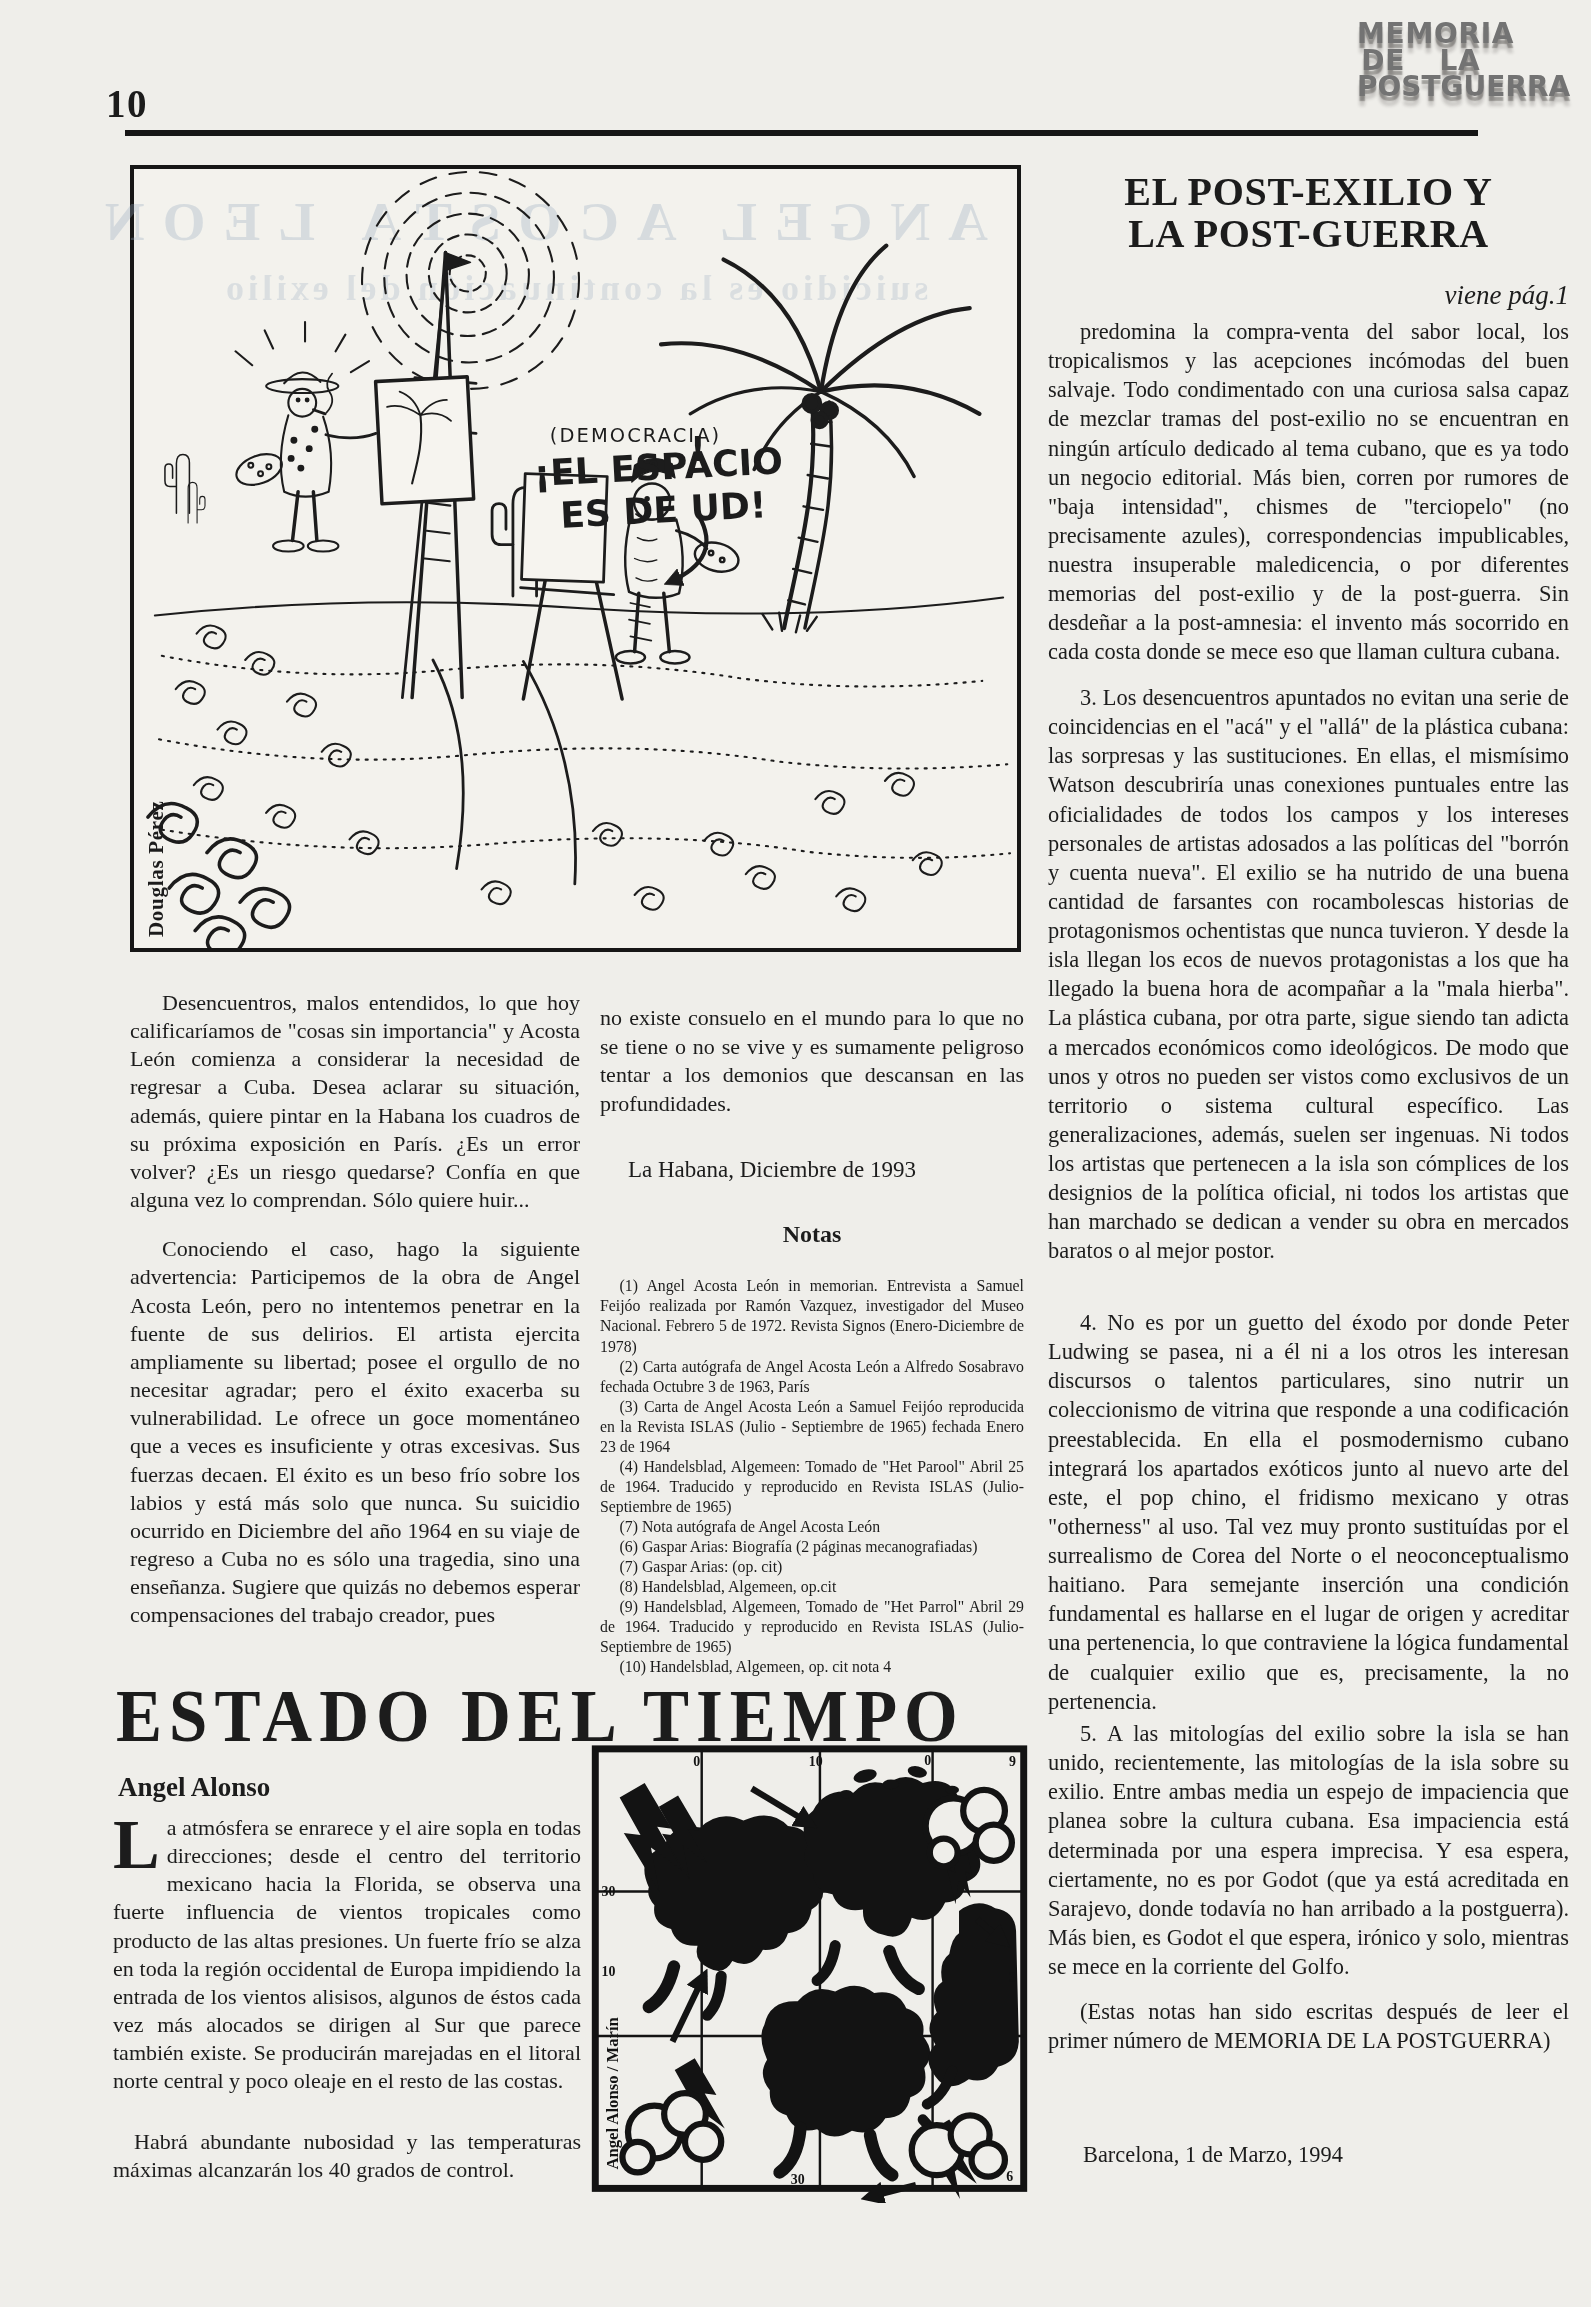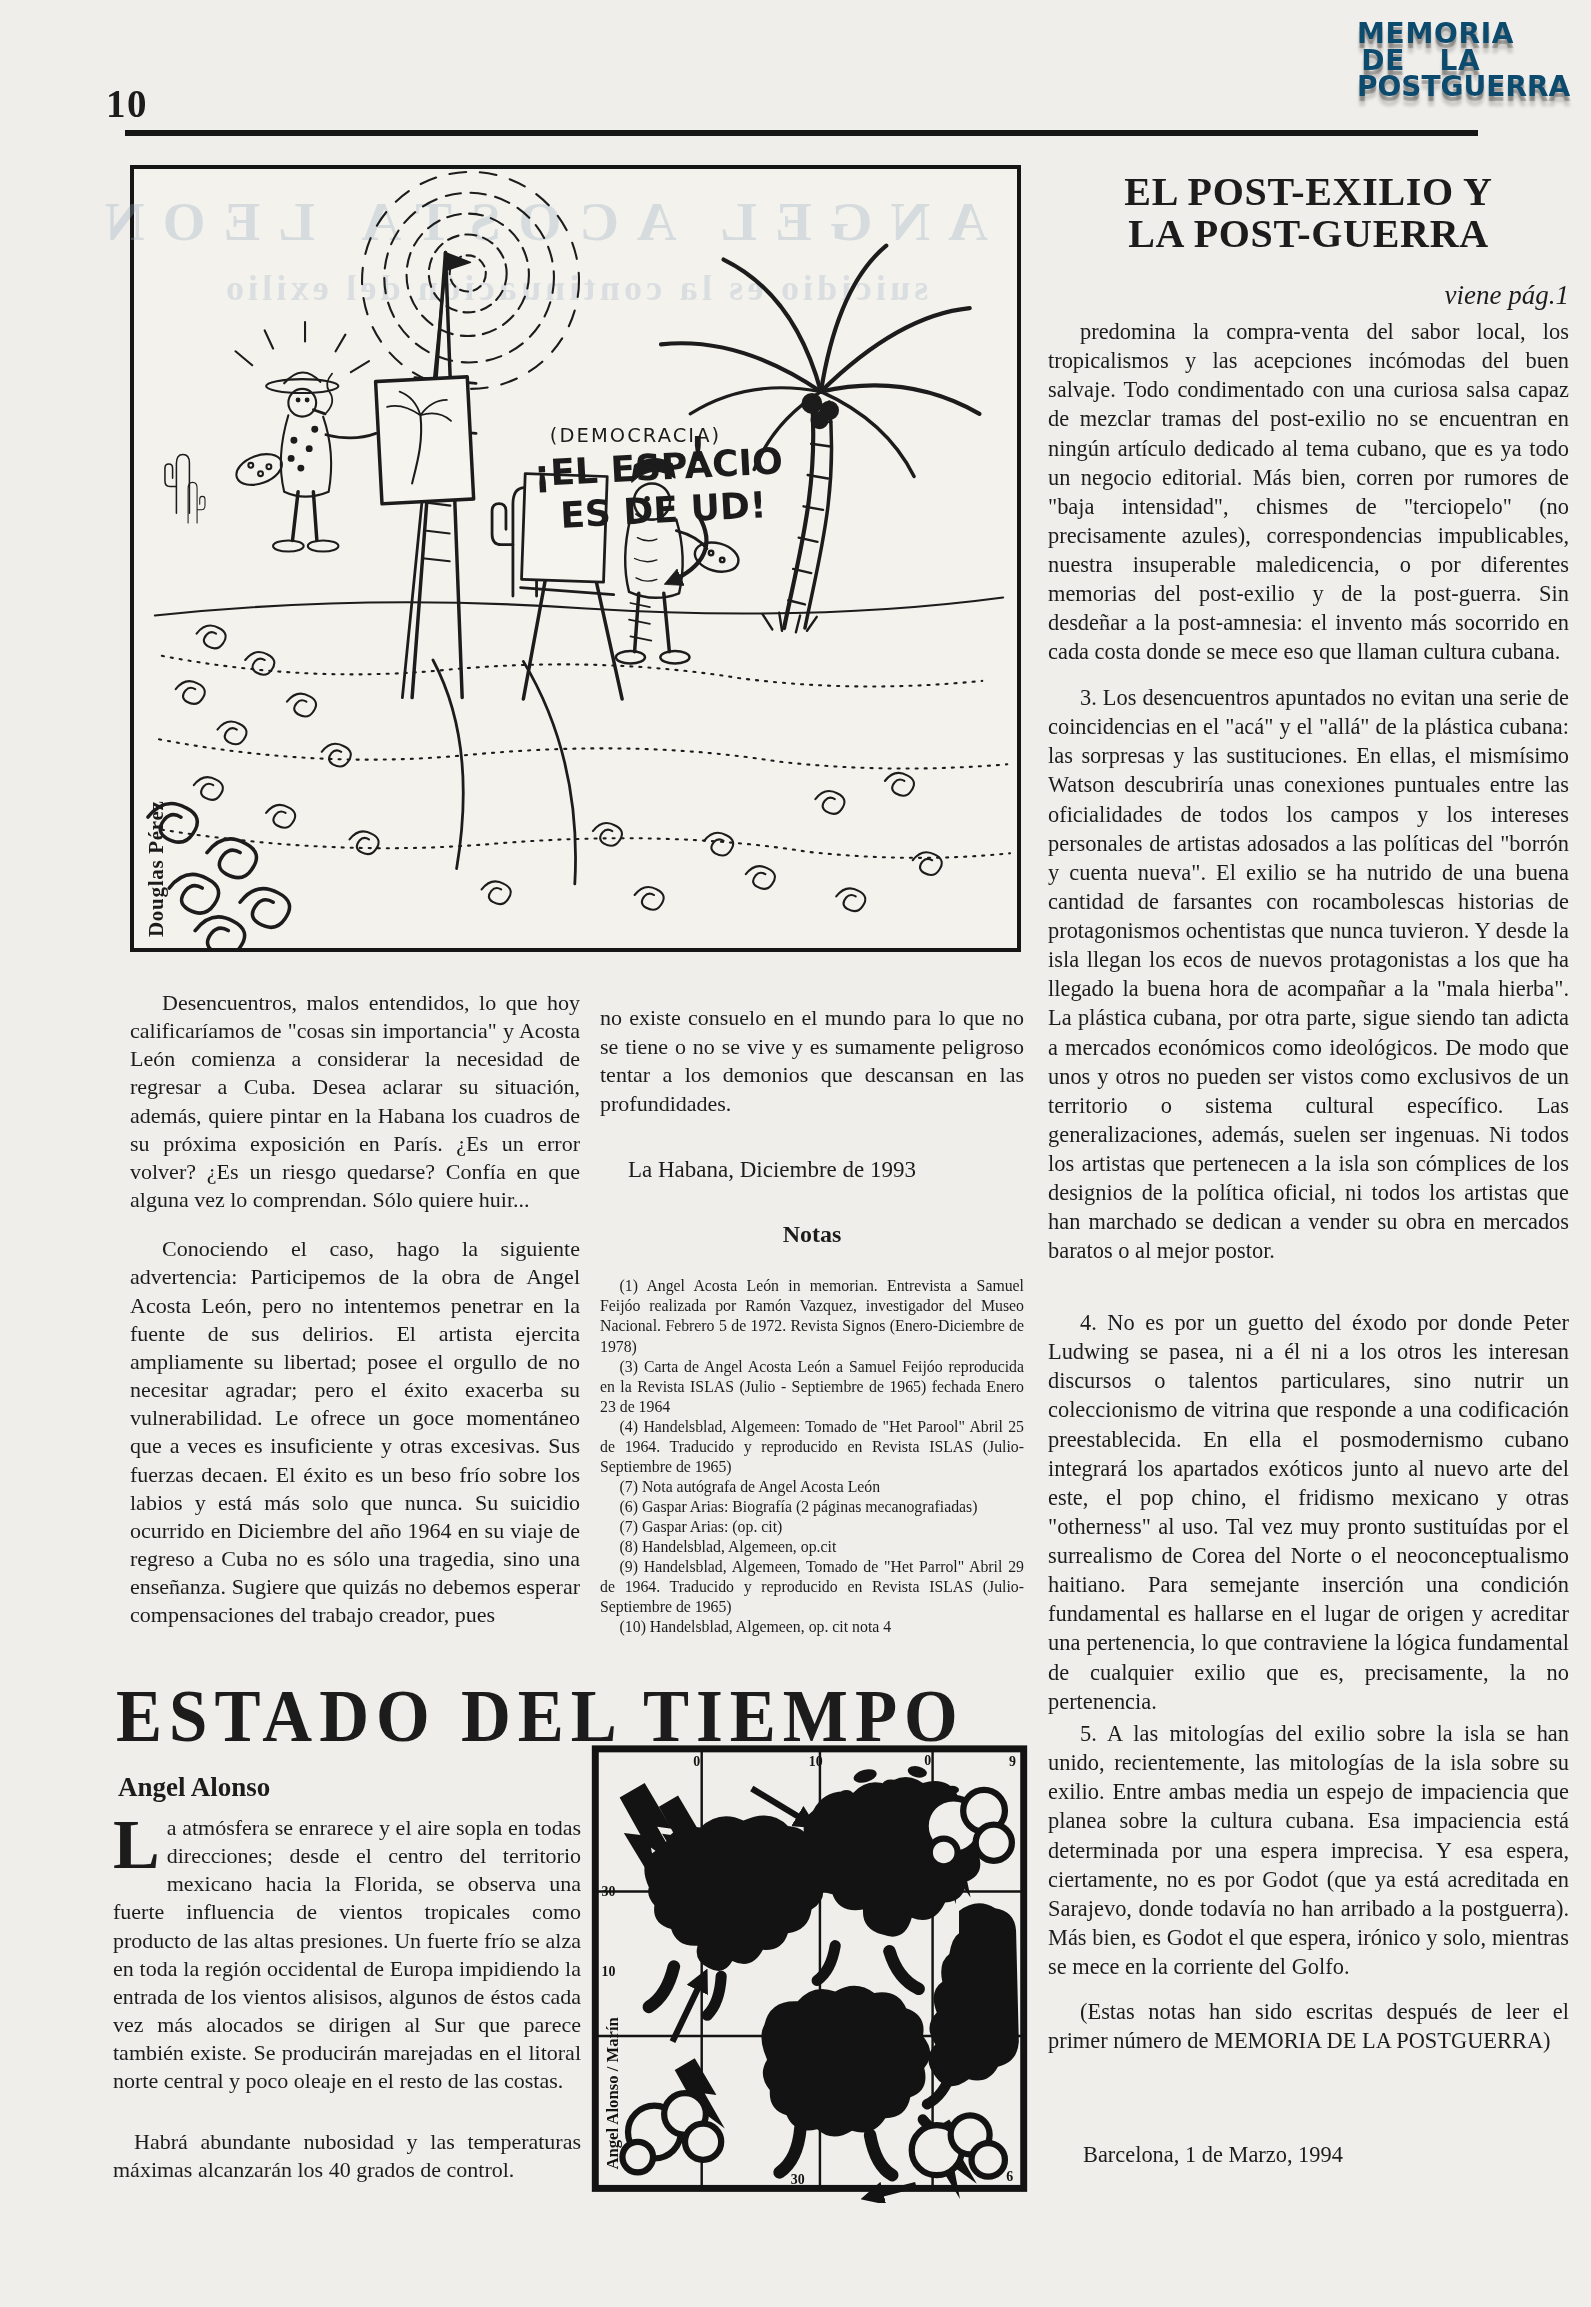--- a/index.html
+++ b/index.html
@@ -2,21 +2,21 @@
 <html style="font-size:11.2px"><head>
 <meta charset="utf-8">
 <style>
   html,body{margin:0;padding:0;background:#4a4a4a;}
   .page{position:relative;width:1592px;height:2307px;background:#efeeea;
         font-family:"Liberation Serif",serif;color:#1c1c1c;overflow:hidden;}
   .abs{position:absolute;}
   .pagenum{left:106px;top:81px;font-size:39px;font-weight:bold;letter-spacing:1.4px;}
   .toprule{left:125px;top:130px;width:1353px;height:6.3px;background:#161616;}
   .logo{left:1357px;top:21px;width:151px;font-family:"DejaVu Sans",sans-serif;
-        font-weight:900;font-size:28px;line-height:.95;letter-spacing:0.7px;color:#0c4a6e;
+        font-weight:900;font-size:28px;line-height:.95;letter-spacing:0.7px;color:#737373;
         text-shadow:0 4.9px 1.4px rgba(23,19,16,.35),0 9.8px 3.5px rgba(23,19,16,.18);}
   .logo div{white-space:nowrap;}
   .logo .l2{padding-left:4.2px;word-spacing:24px;}
   .logo .l3{font-size:28px;letter-spacing:0;}
 
   
   .cartoon{left:130px;top:165px;width:891px;height:787px;border:4.2px solid #161616;
            background:#f3f2ed;box-sizing:border-box;}
   .cartoon svg{position:absolute;left:0;top:0;width:100%;height:100%;}
   .ghost{position:absolute;transform:scaleX(-1);color:#94a9bf;font-weight:bold;white-space:nowrap;}
@@ -244,20 +244,21 @@
     <div class="bp">Desencuentros, malos entendidos, lo que hoy calificaríamos de "cosas sin importancia" y Acosta León comienza a considerar la necesidad de regresar a Cuba. Desea aclarar su situación, además, quiere pintar en la Habana los cuadros de su próxima exposición en París. ¿Es un error volver? ¿Es un riesgo quedarse? Confía en que alguna vez lo comprendan. Sólo quiere huir...</div>
     <div class="bp" style="margin-top:21px">Conociendo el caso, hago la siguiente advertencia: Participemos de la obra de Angel Acosta León, pero no intentemos penetrar en la fuente de sus delirios. El artista ejercita ampliamente su libertad; posee el orgullo de no necesitar agradar; pero el éxito exacerba su vulnerabilidad. Le ofrece un goce momentáneo que a veces es insuficiente y otras excesivas. Sus fuerzas decaen. El éxito es un beso frío sobre los labios y está más solo que nunca. Su suicidio ocurrido en Diciembre del año 1964 en su viaje de regreso a Cuba no es sólo una tragedia, sino una enseñanza. Sugiere que quizás no debemos esperar compensaciones del trabajo creador, pues</div>
   </div>
 
   <div class="abs mc">
     <div class="bp">no existe consuelo en el mundo para lo que no se tiene o no se vive y es sumamente peligroso tentar a los demonios que descansan en las profundidades.</div>
     <div class="dateline">La Habana, Diciembre de 1993</div>
     <div class="notas-h">Notas</div>
     <div class="notes">
       <div>(1) Angel Acosta León in memorian. Entrevista a Samuel Feijóo realizada por Ramón Vazquez, investigador del Museo Nacional. Febrero 5 de 1972. Revista Signos (Enero-Diciembre de 1978)</div>
+      <div>(2) Carta autógrafa de Angel Acosta León a Alfredo Sosabravo fechada Octubre 3 de 1963, París</div>
       <div>(3) Carta de Angel Acosta León a Samuel Feijóo reproducida en la Revista ISLAS (Julio - Septiembre de 1965) fechada Enero 23 de 1964</div>
       <div>(4) Handelsblad, Algemeen: Tomado de "Het Parool" Abril 25 de 1964. Traducido y reproducido en Revista ISLAS (Julio-Septiembre de 1965)</div>
       <div>(7) Nota autógrafa de Angel Acosta León</div>
       <div>(6) Gaspar Arias: Biografía (2 páginas mecanografiadas)</div>
       <div>(7) Gaspar Arias: (op. cit)</div>
       <div>(8) Handelsblad, Algemeen, op.cit</div>
       <div>(9) Handelsblad, Algemeen, Tomado de "Het Parrol" Abril 29 de 1964. Traducido y reproducido en Revista ISLAS (Julio-Septiembre de 1965)</div>
       <div>(10) Handelsblad, Algemeen, op. cit nota 4</div>
     </div>
   </div>

